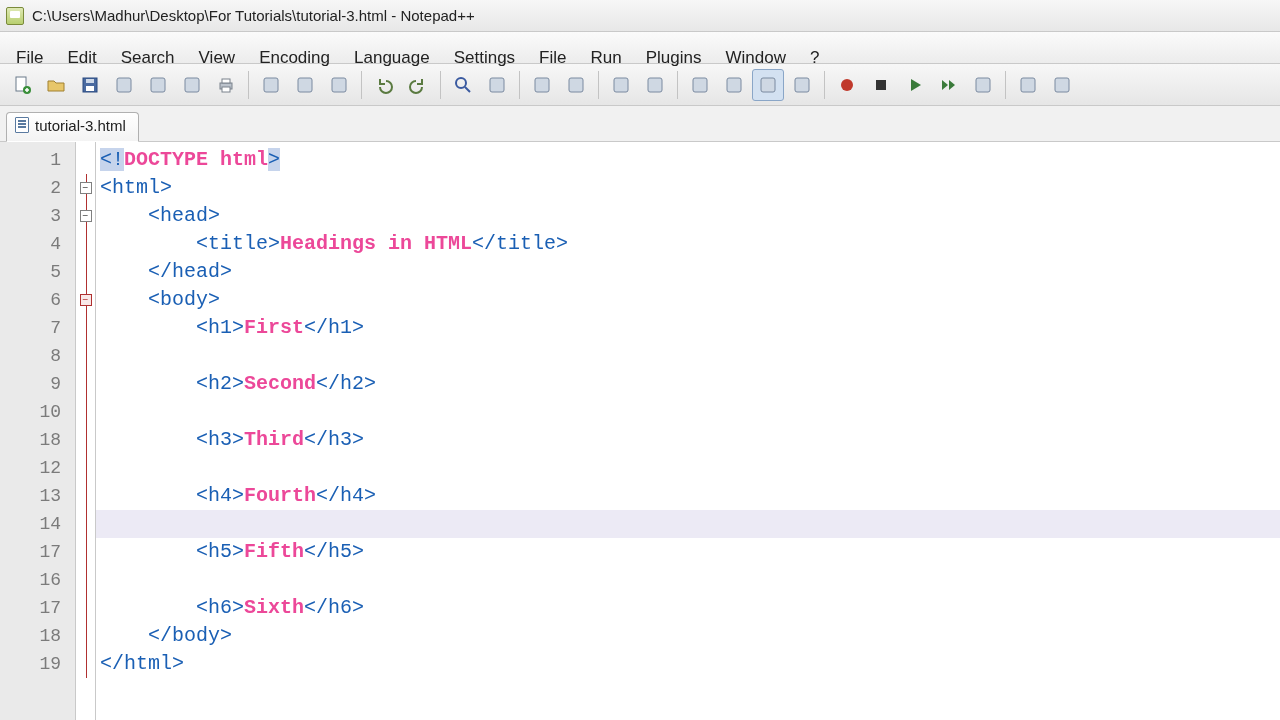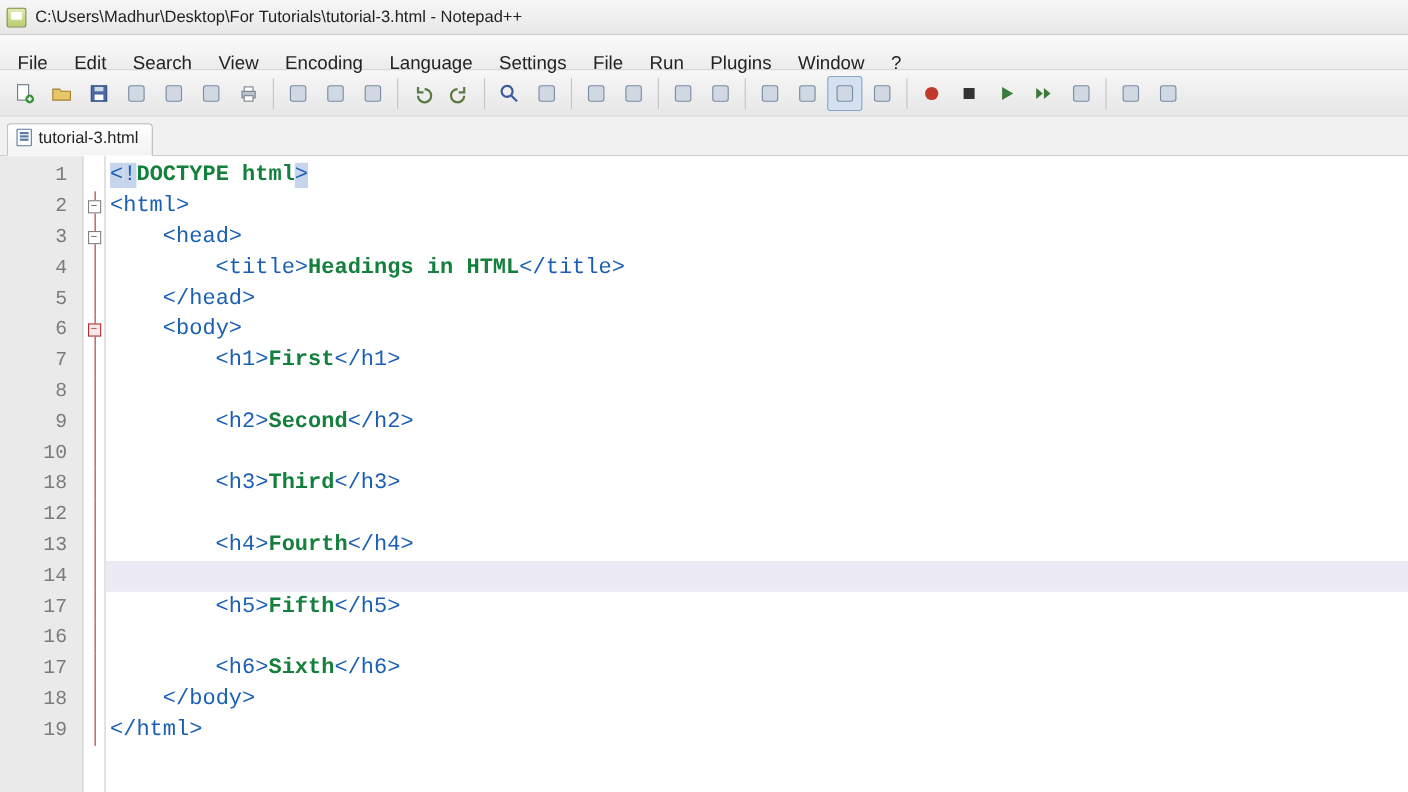--- a/index.html
+++ b/index.html
@@ -158,21 +158,21 @@
     font-size: 20px;
     white-space: pre;
     position: relative;
   }
   .code .row {
     height: 28px; line-height: 28px;
     padding-left: 4px;
   }
   .code .row.current { background: #eceaf5; }
   .c-tag { color: #1a5fb4; }
-  .c-txt { color: #15803d; font-weight: bold; }
+  .c-txt { color: #ec4899; font-weight: bold; }
   .c-sel { background: #c6d4ec; }
 </style>
 </head>
 <body>
 
 <div class="titlebar">
   <span class="app-icon"></span>
   <span>C:\Users\Madhur\Desktop\For Tutorials\tutorial-3.html - Notepad++</span>
 </div>
 

